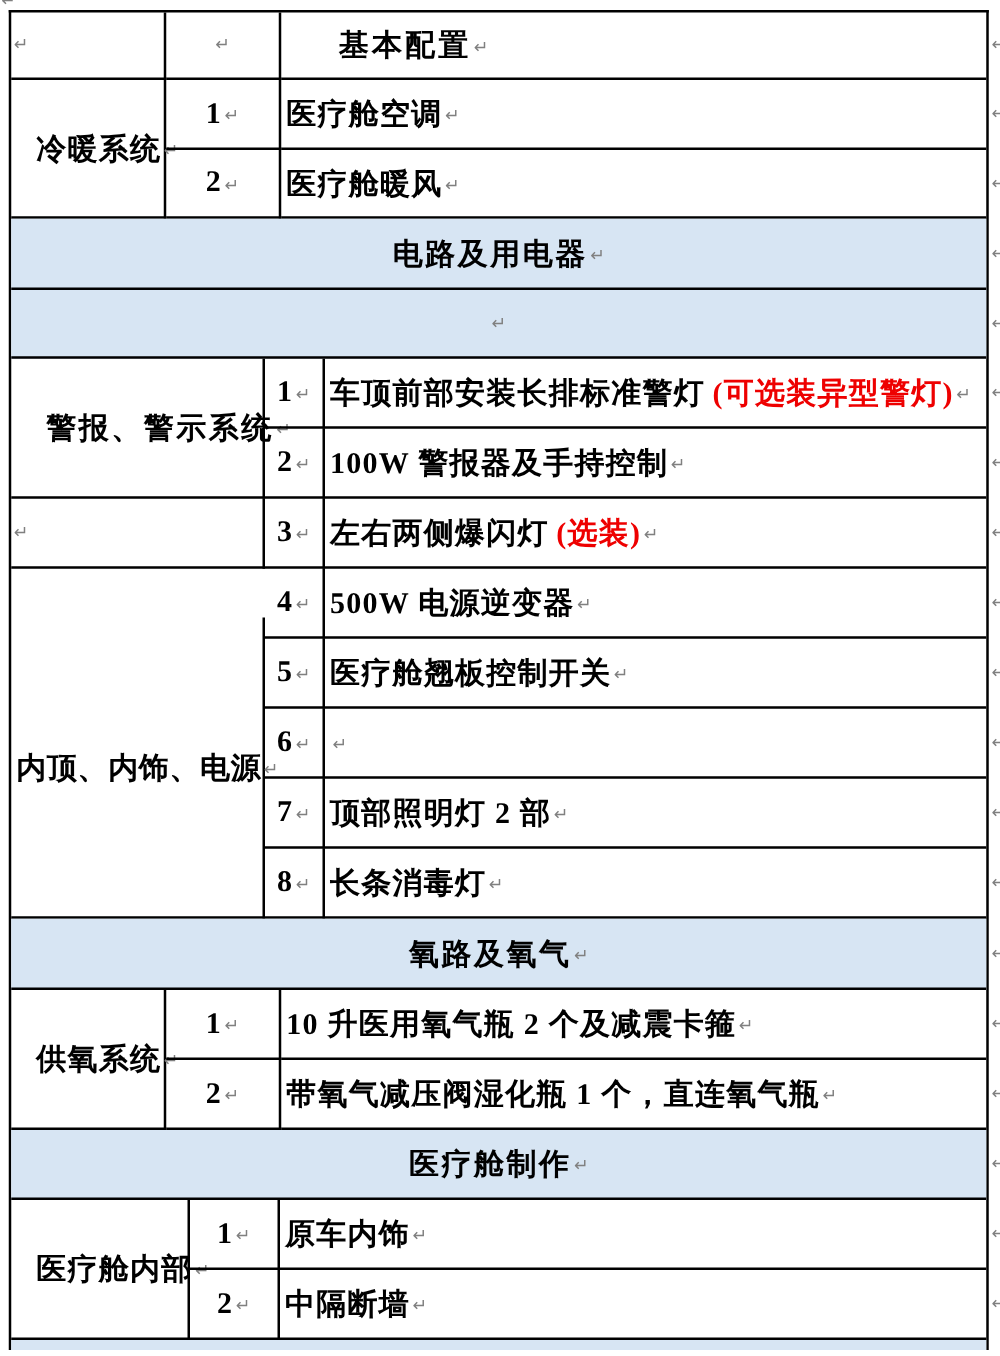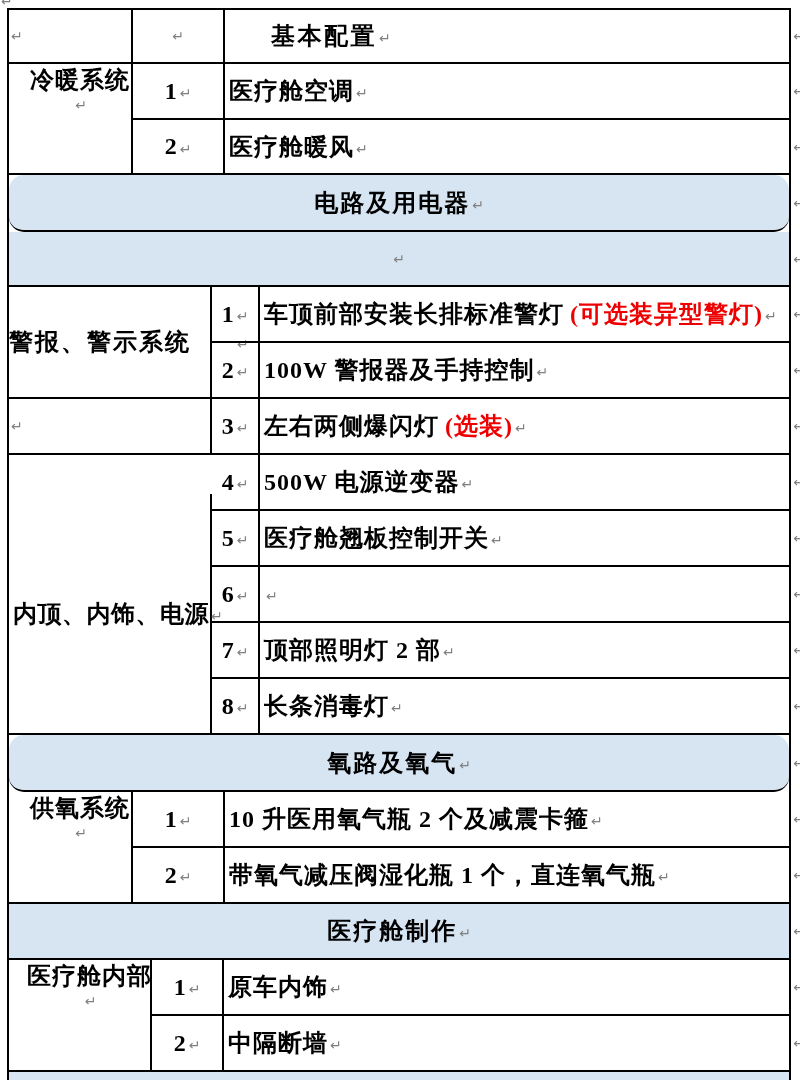--- a/index.html
+++ b/index.html
@@ -40,38 +40,38 @@
     letter-spacing: 1px;
     white-space: nowrap;
     overflow: visible;
     position: relative;
   }
   .bd-r { border-right: 2px solid #000; }
   .bd-b { border-bottom: 2px solid #000; }
 
   .num-cell { justify-content: center; }
   .item-cell { padding-left: 4px; }
-  .label-cell { padding-left: 20px; flex-direction: column; }
+  .label-cell { padding-left: 20px; }
   .label-tight { padding-left: 4px; letter-spacing: 0.5px; margin-top: 39px; }
-  .label-wide { padding-left: 0; letter-spacing: 2px; gap: 44px; }
+  .label-wide { padding-left: 28px; letter-spacing: 2px; }
   .top-header-cell { padding-left: 46px; letter-spacing: 2.5px; }
   .span2 { grid-row: span 2; }
   .span5 { grid-row: span 5; }
 
   .banner {
     display: flex;
     align-items: center;
     justify-content: center;
     background: var(--section-header-bg, #d7e5f3);
     border-bottom: 2px solid #000;
     font-size: 24px;
     letter-spacing: 2px;
     position: relative;
   }
-  .banner-h57 { height: 57px; border-radius: 15px; }
+  .banner-h57 { height: 57px; }
   .banner-h56 { height: 56px; text-align: right; }
   .banner-h55 { height: 55px; }
   .banner-empty { justify-content: center; }
   .bottom-strip {
     height: 8px;
     background: var(--section-header-bg, #d7e5f3);
     position: relative;
   }
 
   .mark {

